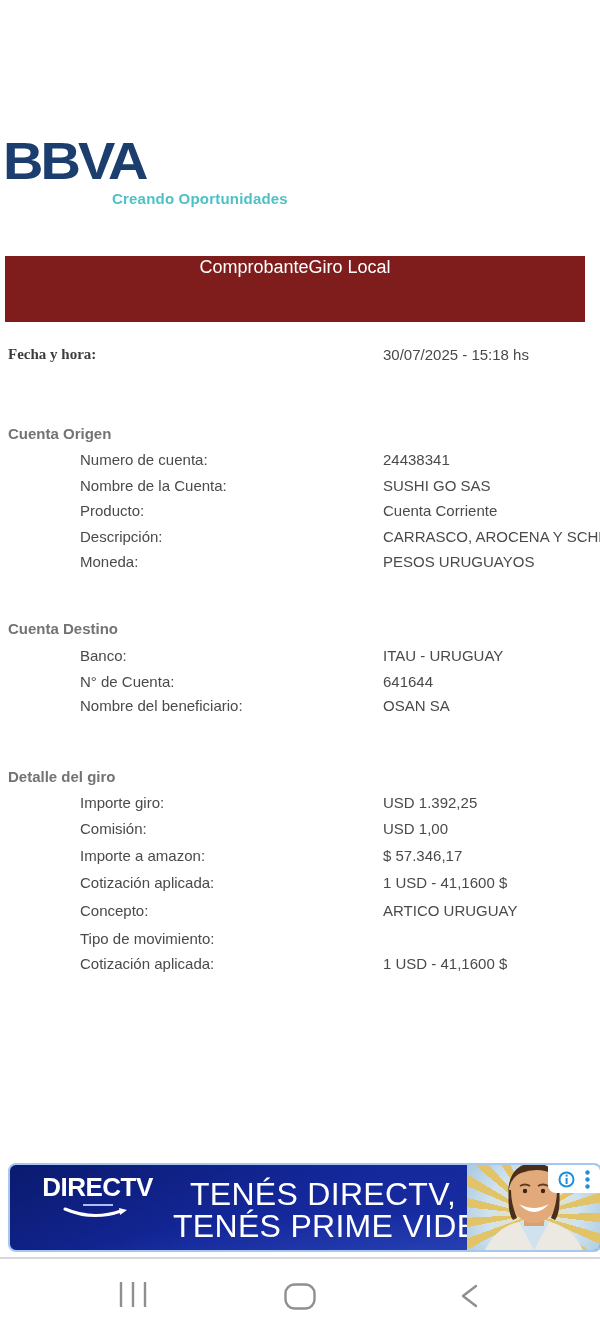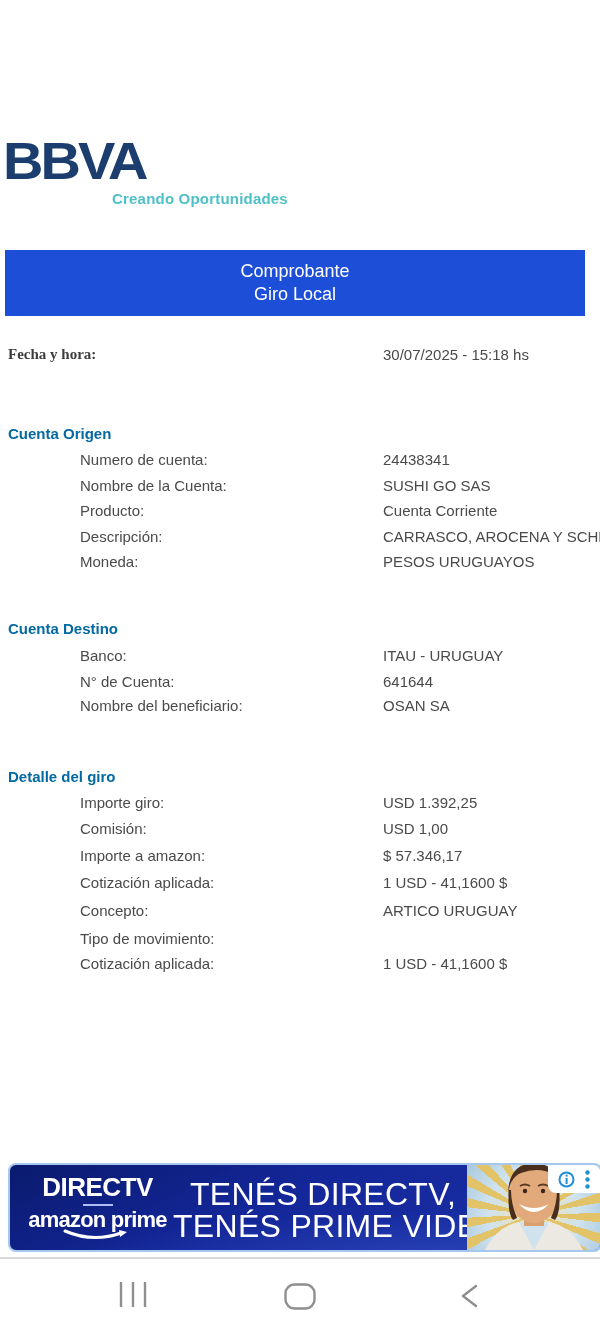--- a/index.html
+++ b/index.html
@@ -12,27 +12,27 @@
     position:absolute;left:3px;top:135px;font-size:56px;font-weight:bold;
     color:#1c3e6e;letter-spacing:-3px;line-height:1;transform:scaleY(.94);
     transform-origin:top left;
   }
   .tagline{
     position:absolute;left:112px;top:190px;font-size:15px;font-weight:bold;
     color:#4ec1c6;letter-spacing:.2px;
   }
   
   .titlebar{
-    position:absolute;left:5px;top:250px;width:580px;height:66px;
-    background:#1d4ed8;color:#ffffff;display:flex;flex-direction:column;
+    position:absolute;left:5px;top:256px;width:580px;height:66px;
+    background:#7f1d1d;color:#ffffff;display:flex;flex-direction:row;
     justify-content:center;text-align:center;font-size:18px;line-height:23px;
   }
   
   .sec{
-    position:absolute;left:8px;font-size:15px;font-weight:bold;color:#0369a1;
+    position:absolute;left:8px;font-size:15px;font-weight:bold;color:#737373;
     white-space:nowrap;
   }
   .row{position:absolute;left:0;width:600px;font-size:15px;color:#4a4a4a;}
   .row .lbl{position:absolute;left:80px;white-space:nowrap;}
   .row .val{position:absolute;left:383px;white-space:nowrap;}
   .row.fecha .lbl{left:8px;font-weight:bold;color:#3c3c3c;font-family:Liberation Serif, serif;}
   
   .ad{
     position:absolute;left:8px;top:1163px;width:594px;height:89px;
     box-sizing:border-box;border:2px solid #a6c8ee;border-radius:8px;
@@ -145,21 +145,20 @@
 </div>
 <div class="row" style="top:955px">
   <span class="lbl">Cotización aplicada:</span>
   <span class="val">1 USD - 41,1600 $</span>
 </div>
 
 <div class="ad">
   <div class="ad-left">
     <div class="ad-directv">DIRECTV</div>
     <div class="ad-divider"></div>
-    <div class="ad-amazon">amazon prime</div>
     <svg class="ad-smile" width="70" height="12" viewBox="0 0 70 12">
       <path d="M2 2 Q30 14 58 4" stroke="#ffffff" stroke-width="3" fill="none" stroke-linecap="round"></path>
       <path d="M56 1 L64 3 L57 8 Z" fill="#ffffff"></path>
     </svg>
   </div>
   <div class="ad-headline">
     <div>TENÉS DIRECTV,</div>
     <div>TENÉS PRIME VIDEO</div>
   </div>
   <div class="ad-photo">

